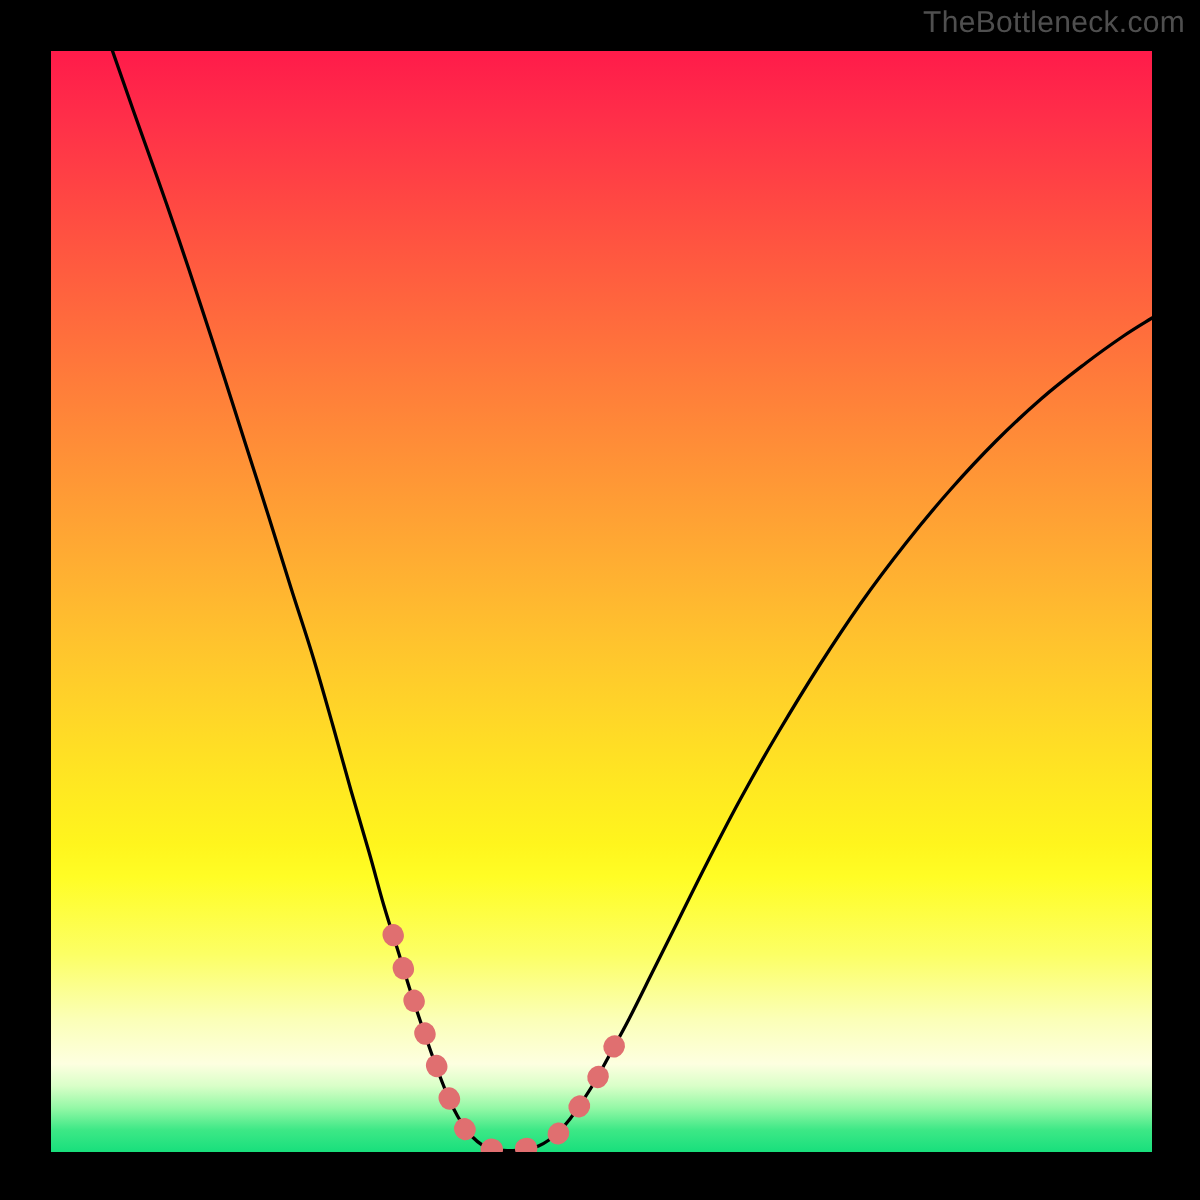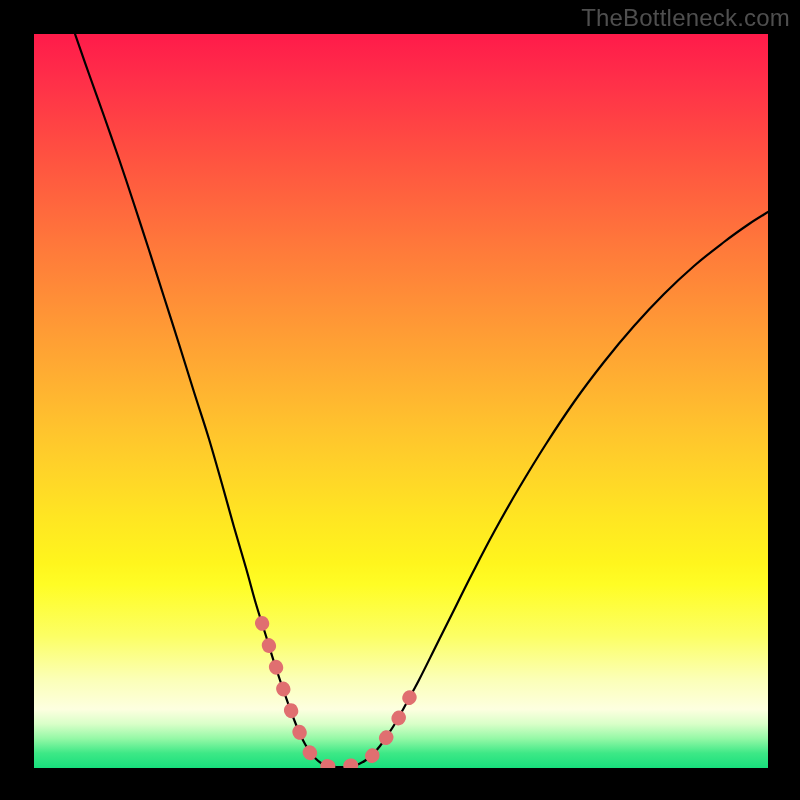--- a/index.html
+++ b/index.html
@@ -39,21 +39,21 @@
       #94f8a6 96%,
       #3de886 98%,
       #18df7c 100%
     );
   }
   .watermark {
     position: absolute;
     top: 4px;
     right: 10px;
     color: #4f4f4f;
-    font-size: 24px;
+    font-size: 20px;
     font-weight: 500;
     letter-spacing: 0.2px;
     z-index: 10;
   }
   svg.plot {
     position: absolute;
     left: 0;
     top: 0;
     width: 734px;
     height: 734px;

